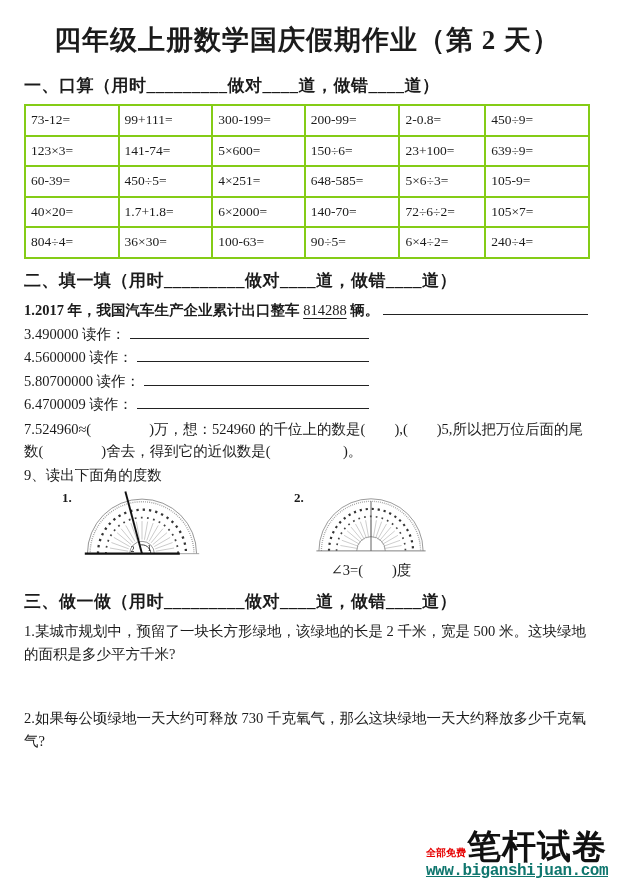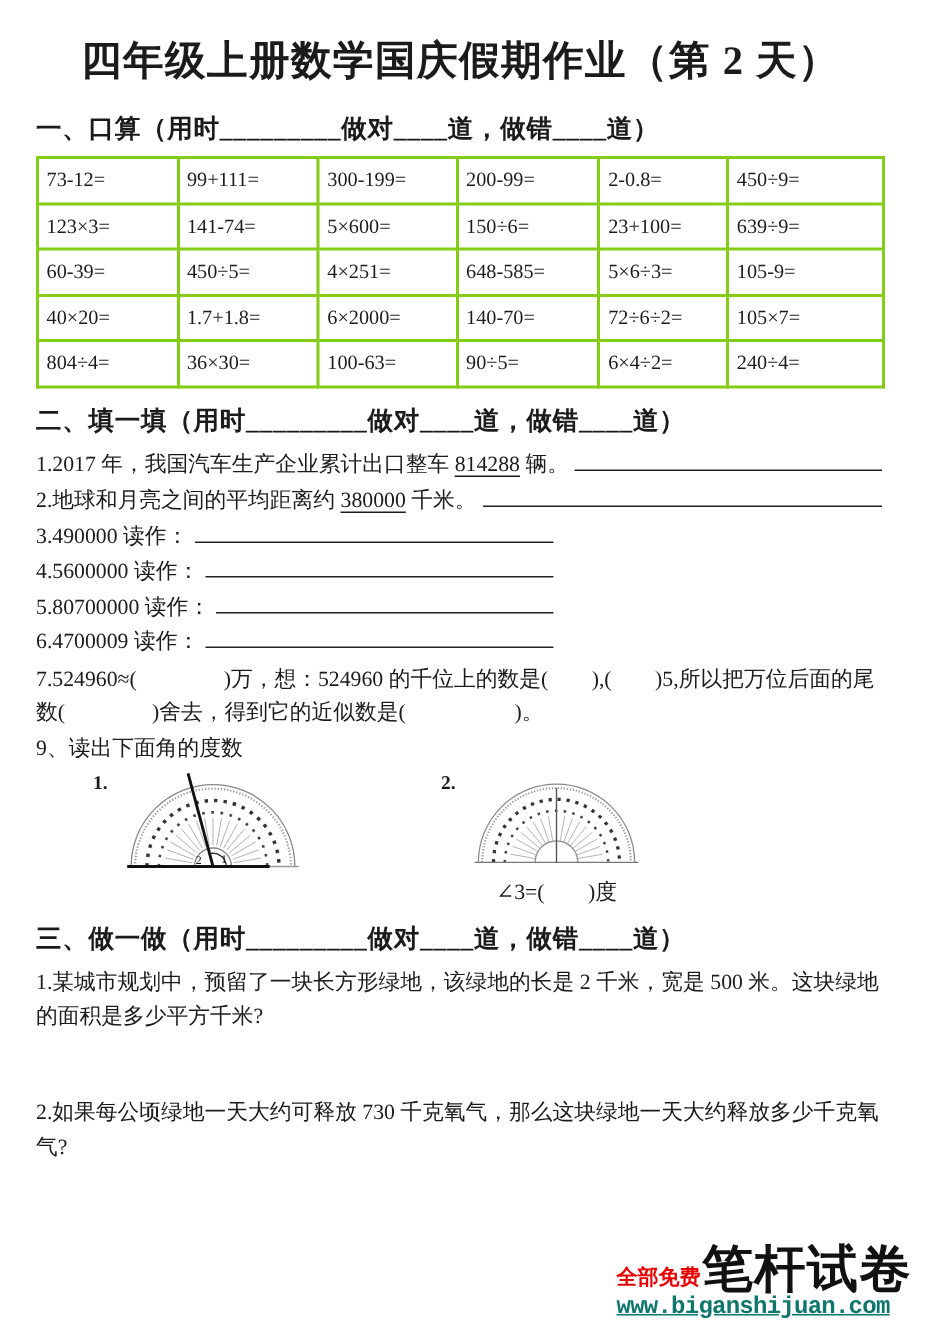--- a/index.html
+++ b/index.html
@@ -48,21 +48,21 @@
     line-height:22.5px;
     margin:1px 0;
   }
   .flexline{
     display:flex;
     align-items:baseline;
     font-size:14.5px;
     line-height:23px;
     margin:1px 0;
   }
-  .flexline .txt{white-space:pre;}
+  .flexline .txt{white-space:pre;font-weight:bold;}
   .u{text-decoration:underline;text-underline-offset:3px;}
   .tail-fill{flex:1;border-bottom:1.2px solid #222;margin:0 2px 3px 4px;}
   .duzuo-row{
     display:flex;
     width:345px;
     align-items:baseline;
     font-size:14.5px;
     line-height:23.5px;
   }
   .duzuo-row .txt{white-space:pre;}
@@ -86,21 +86,21 @@
     margin-top:3px;
     white-space:pre;
   }
   .q1{margin-bottom:42px;}
   .footer{
     position:absolute;
     right:16px;bottom:6px;
   }
   .brand-row{display:flex;align-items:flex-end;line-height:1;}
   .badge{
-    font-size:14px;
+    font-size:10px;
     font-weight:bold;
     margin:0 1px 5px 0;
     font-family:"Liberation Sans","DejaVu Sans",sans-serif;
   }
   .brand{
     font-size:34px;
     font-weight:bold;
     letter-spacing:1px;
     font-family:"Liberation Sans","DejaVu Sans",sans-serif;
     color:#111;
@@ -180,26 +180,20 @@
 
   <div class="sec-header">二、填一填（用时_________做对____道，做错____道）</div>
 
   <div class="flexline">
     <span class="txt">1.2017 年，我国汽车生产企业累计出口整车 </span>
       <span class="u">814288</span>
       <span class="txt"> 辆。</span>
     <span class="tail-fill"></span>
   </div>
 
-  <div class="flexline">
-    <span class="txt">2.地球和月亮之间的平均距离约 </span>
-      <span class="u">380000</span>
-      <span class="txt"> 千米。</span>
-    <span class="tail-fill"></span>
-  </div>
 
   <div class="duzuo-row">
     <span class="txt">3.490000 读作：</span>
     <span class="duzuo-fill"></span>
   </div>
   <div class="duzuo-row">
     <span class="txt">4.5600000 读作：</span>
     <span class="duzuo-fill"></span>
   </div>
   <div class="duzuo-row">

